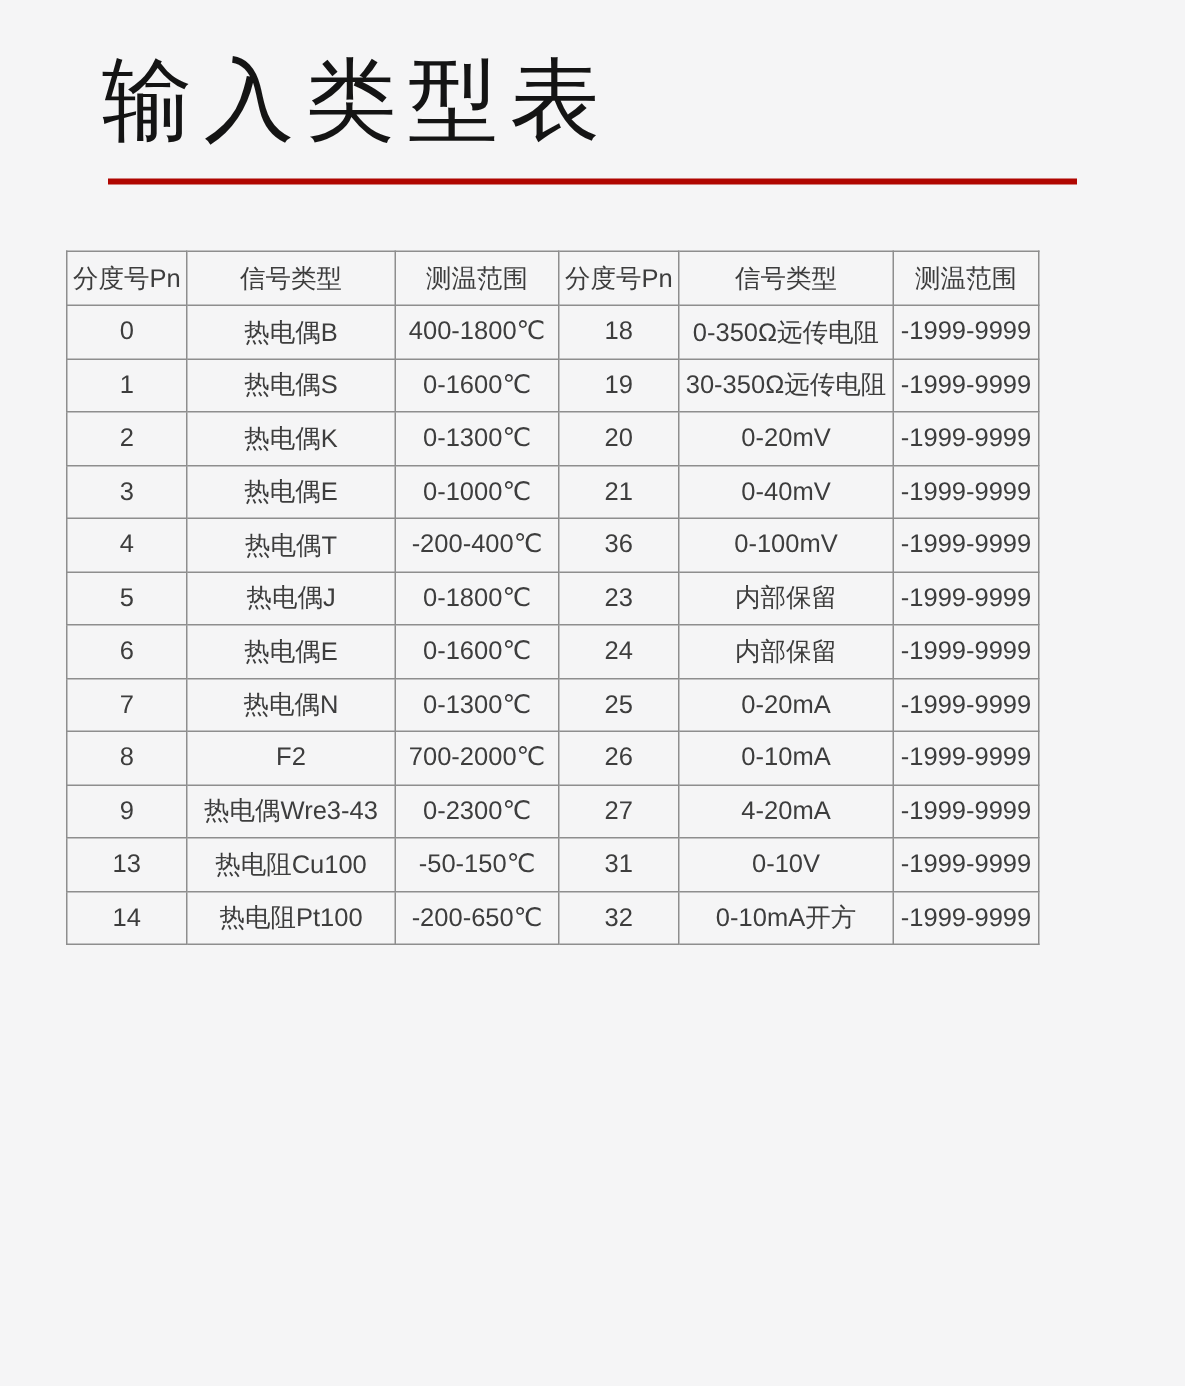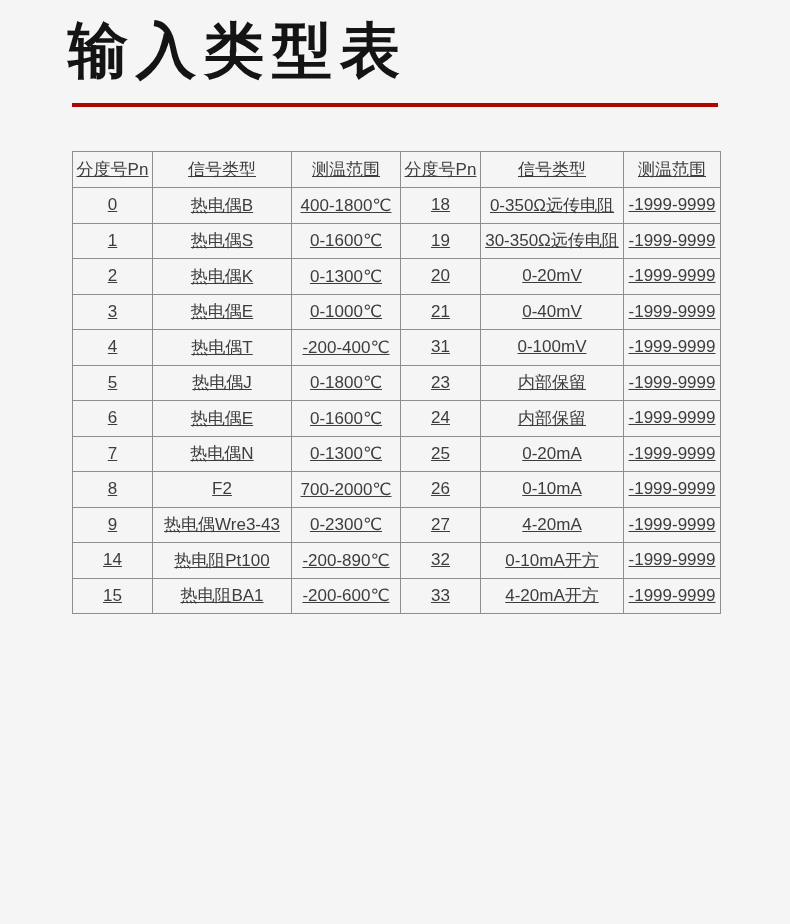--- a/index.html
+++ b/index.html
@@ -10,41 +10,40 @@
     width: 790px;
     height: 924px;
     background: #f5f5f6;
     font-family: "Liberation Sans", "DejaVu Sans", sans-serif;
     overflow: hidden;
   }
   .page {
     padding-top: 16px;
   }
   .page-title {
-    margin: 0 0 0 68px;
+    margin: 16px 0 0 68px;
     font-size: 60px;
-    font-weight: 700;
+    font-weight: 400;
     letter-spacing: 8px;
     color: #141414;
     line-height: 1.15;
   }
   .title-divider {
     margin: 18px 0 0 72px;
     width: 646px;
     height: 4px;
     background: #b00601;
   }
   table.input-type-table {
-    margin: 44px 0 0 72px;
+    margin: 44px 0 0 44px;
     width: 648px;
     border-collapse: collapse;
     table-layout: fixed;
     font-size: 17px;
     color: #3d3d3d;
-    text-decoration: underline;
   }
   table.input-type-table th,
   table.input-type-table td {
     border: 1px solid #8e8e8e;
     text-align: center;
     vertical-align: middle;
     padding: 0;
     height: 34.5px;
     font-weight: 400;
     white-space: nowrap;
@@ -117,21 +116,21 @@
           <td>热电偶E</td>
           <td>0-1000℃</td>
           <td>21</td>
           <td>0-40mV</td>
           <td>-1999-9999</td>
         </tr>
         <tr>
           <td>4</td>
           <td>热电偶T</td>
           <td>-200-400℃</td>
-          <td>31</td>
+          <td>36</td>
           <td>0-100mV</td>
           <td>-1999-9999</td>
         </tr>
         <tr>
           <td>5</td>
           <td>热电偶J</td>
           <td>0-1800℃</td>
           <td>23</td>
           <td>内部保留</td>
           <td>-1999-9999</td>
@@ -162,30 +161,30 @@
         </tr>
         <tr>
           <td>9</td>
           <td>热电偶Wre3-43</td>
           <td>0-2300℃</td>
           <td>27</td>
           <td>4-20mA</td>
           <td>-1999-9999</td>
         </tr>
         <tr>
-          <td>14</td>
-          <td>热电阻Pt100</td>
-          <td>-200-890℃</td>
-          <td>32</td>
-          <td>0-10mA开方</td>
+          <td>13</td>
+          <td>热电阻Cu100</td>
+          <td>-50-150℃</td>
+          <td>31</td>
+          <td>0-10V</td>
           <td>-1999-9999</td>
         </tr>
         <tr>
-          <td>15</td>
-          <td>热电阻BA1</td>
-          <td>-200-600℃</td>
-          <td>33</td>
-          <td>4-20mA开方</td>
+          <td>14</td>
+          <td>热电阻Pt100</td>
+          <td>-200-650℃</td>
+          <td>32</td>
+          <td>0-10mA开方</td>
           <td>-1999-9999</td>
         </tr>
       </tbody>
   </table>
 </div>
 
 </body></html>

